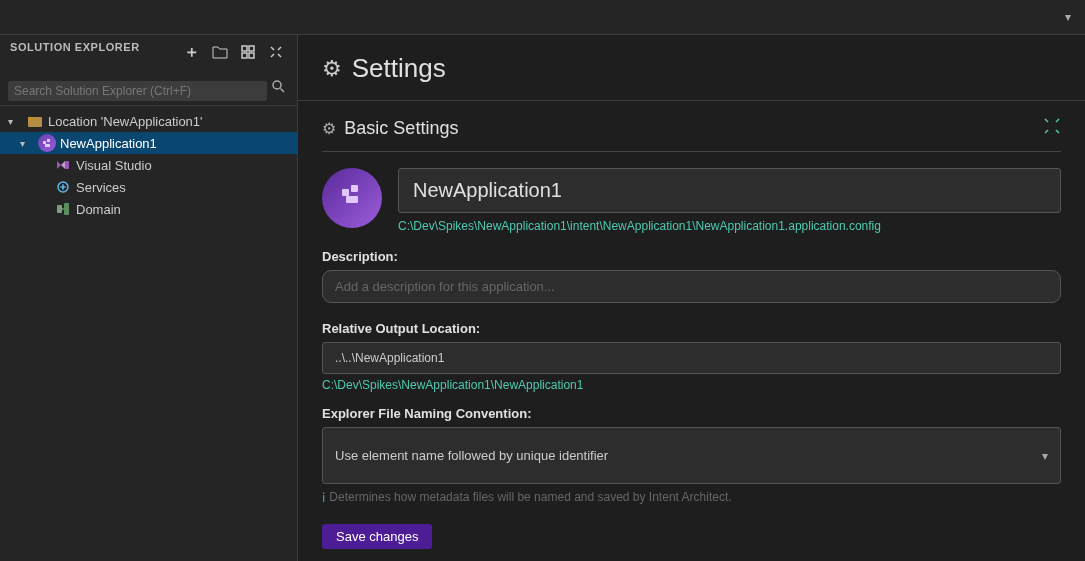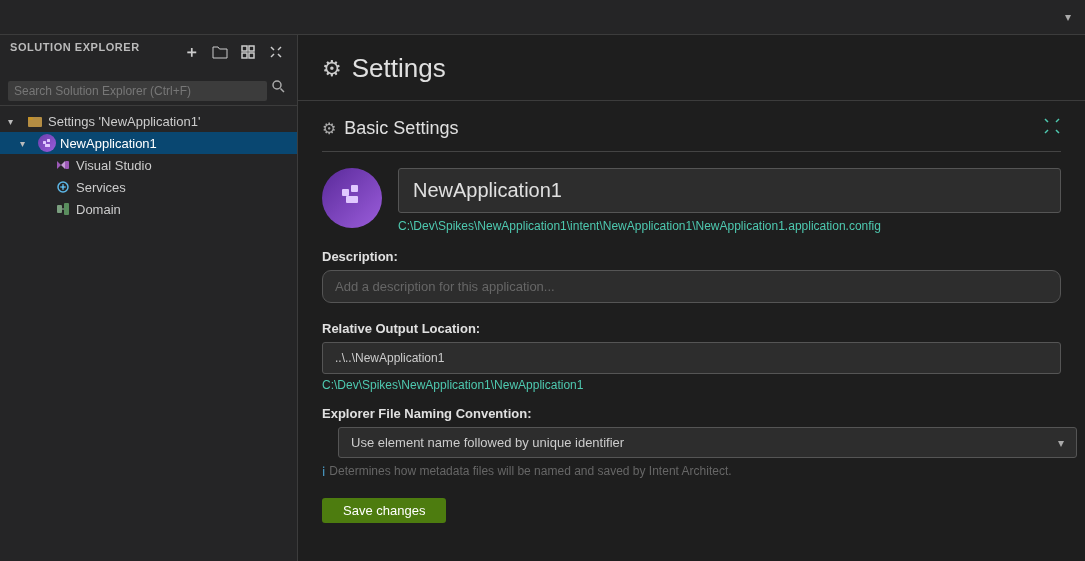--- a/index.html
+++ b/index.html
@@ -296,53 +296,52 @@
       font-size: 12px;
       cursor: pointer;
     }
 
     
     .field-select {
       width: 100%;
       background: #2d2d2d;
       border: 1px solid #555;
       border-radius: 3px;
-      padding: 7px 12px;
+      padding: 20px 12px;
       font-size: 13px;
       color: #ccc;
       display: flex;
       align-items: flex-end;
       justify-content: space-between;
       cursor: pointer;
       margin-bottom: 4px;
-      margin-left: 16px;
     }
     .field-select-arrow { color: #aaa; font-size: 12px; }
     .field-hint {
       font-size: 12px;
       color: #666;
       display: flex;
       align-items: center;
       gap: 4px;
       margin-bottom: 8px;
     }
     .info-icon { color: #4a9eca; font-size: 13px; }
 
     
     .save-row {
       display: flex;
       align-items: center;
       gap: 8px;
       padding: 4px 0;
     }
     .save-btn {
-      background: #4d7c0f;
+      background: #4c1d95;
       color: #fff;
       border: none;
-      padding: 5px 21px;
+      padding: 5px 14px;
       font-size: 13px;
       border-radius: 3px;
       cursor: pointer;
     }
   </style>
 </head>
 <body>
 
 <div class="top-bar">
   <span class="dropdown-arrow">▾</span>
@@ -390,21 +389,21 @@
     <div class="tree">
 
       <div class="tree-item indent-0">
         <span class="tree-arrow">▾</span>
         <span class="tree-icon">
           <svg width="16" height="14" viewBox="0 0 16 14" fill="none">
             <rect x="1" y="3" width="14" height="10" rx="1" fill="#d8a84b" opacity="0.8"></rect>
             <rect x="1" y="3" width="5" height="3" rx="0.5" fill="#c4922a"></rect>
           </svg>
         </span>
-        <span>Settings 'NewApplication1'</span>
+        <span>Location 'NewApplication1'</span>
       </div>
 
       <div class="tree-item indent-1 selected">
         <span class="tree-arrow">▾</span>
         <span class="tree-icon">
           <div class="icon-project">
             <svg width="11" height="11" viewBox="0 0 11 11" fill="none">
               <rect x="1" y="3" width="3" height="3" rx="0.5" fill="#e0c8ff"></rect>
               <rect x="5" y="1" width="3" height="3" rx="0.5" fill="#e0c8ff"></rect>
               <rect x="3" y="6" width="5" height="3" rx="0.5" fill="#e0c8ff"></rect>

